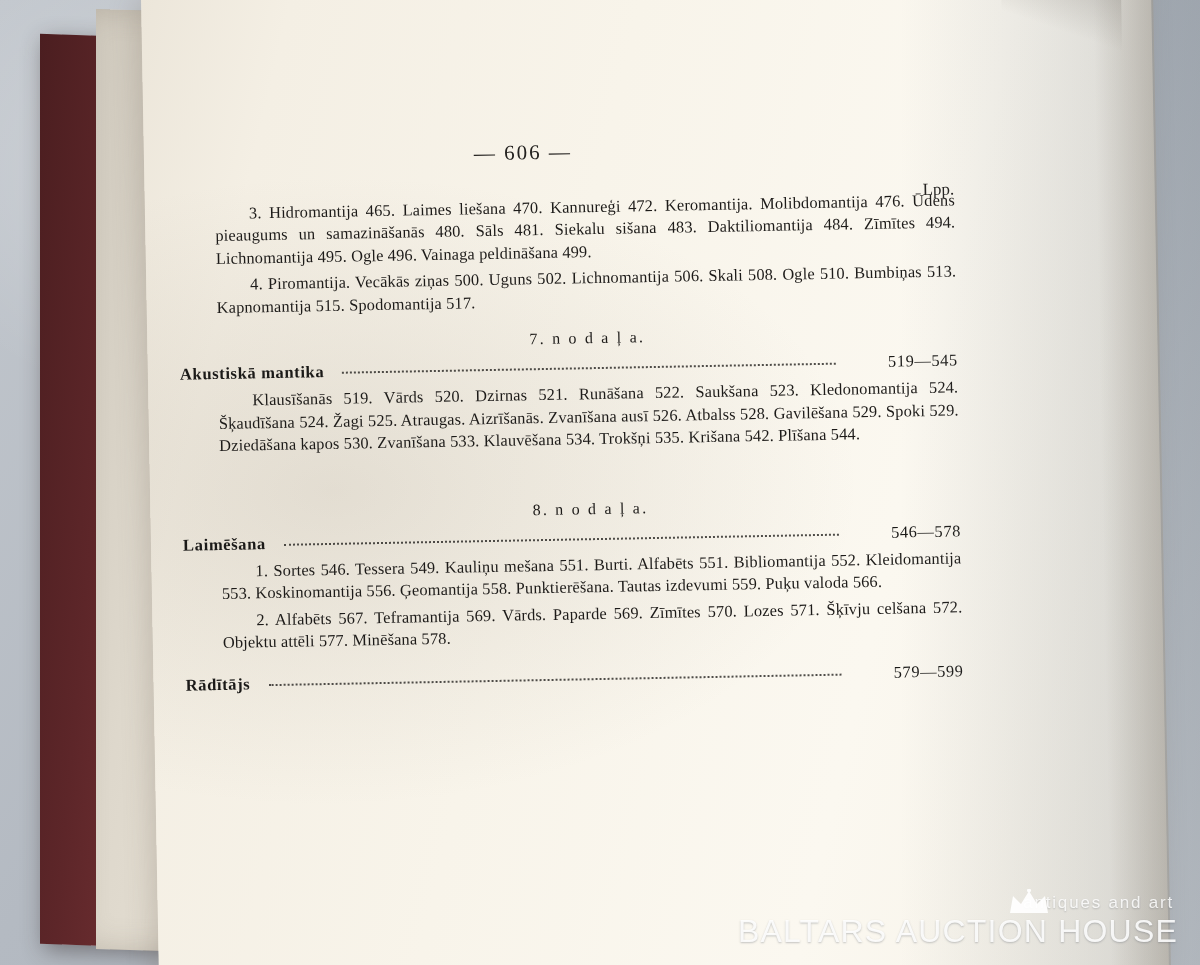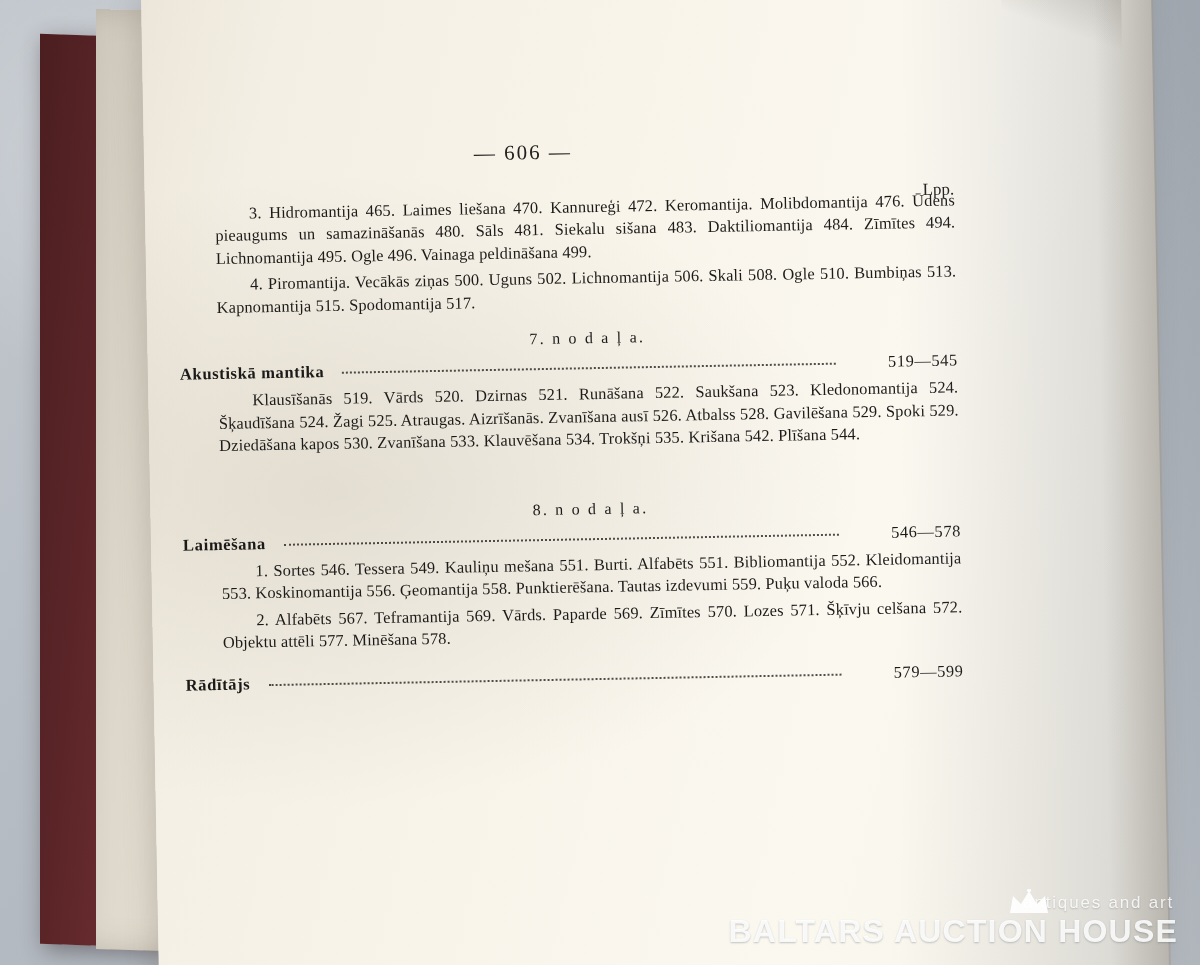--- a/index.html
+++ b/index.html
@@ -190,21 +190,21 @@
   }
   .wm-small {
     font-size: 17px;
     letter-spacing: 1.8px;
     margin-bottom: 2px;
     margin-right: 4px;
     opacity: 0.95;
   }
   .wm-big {
     font-size: 32px;
-    font-weight: bold;
+    font-weight: normal;
     letter-spacing: 1.2px;
     line-height: 1;
     position: relative;
   }
   .wm-crown {
     position: absolute;
     right: 128px;
     top: -26px;
     width: 42px;
     height: 26px;

